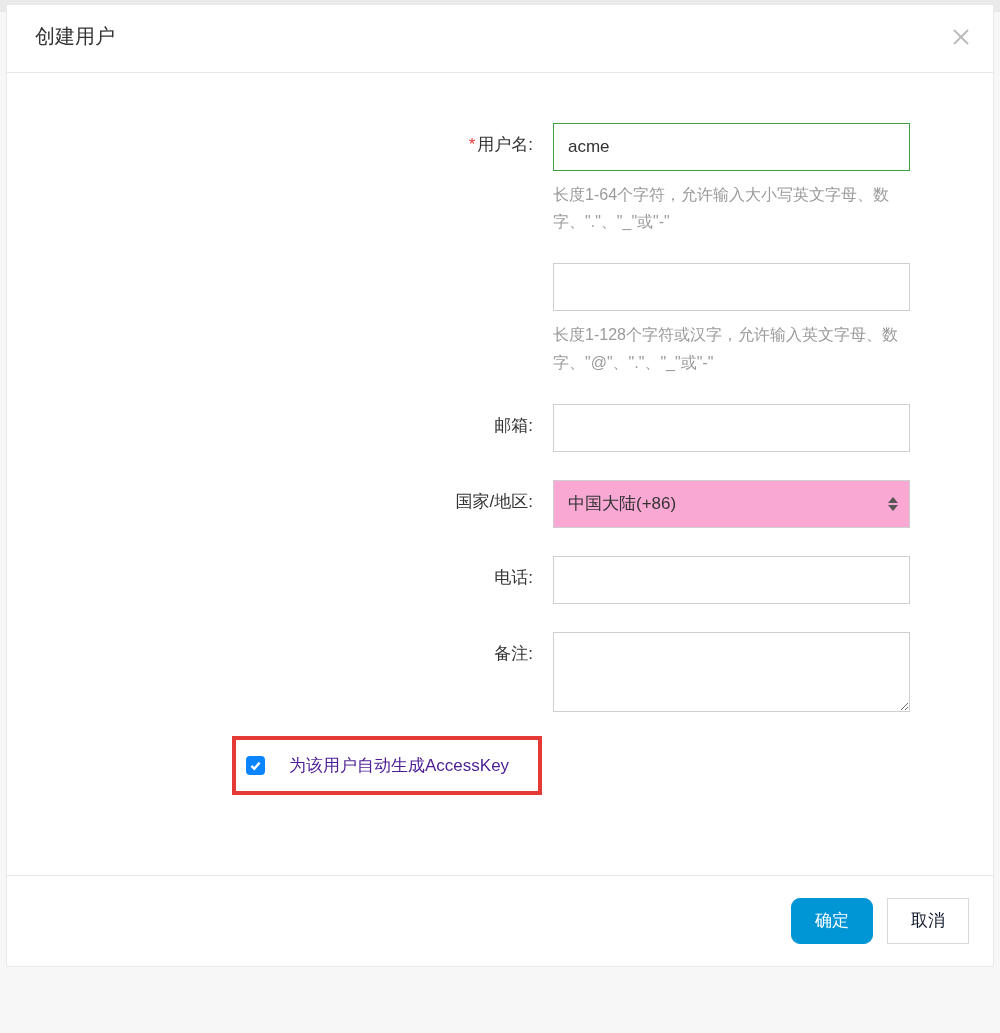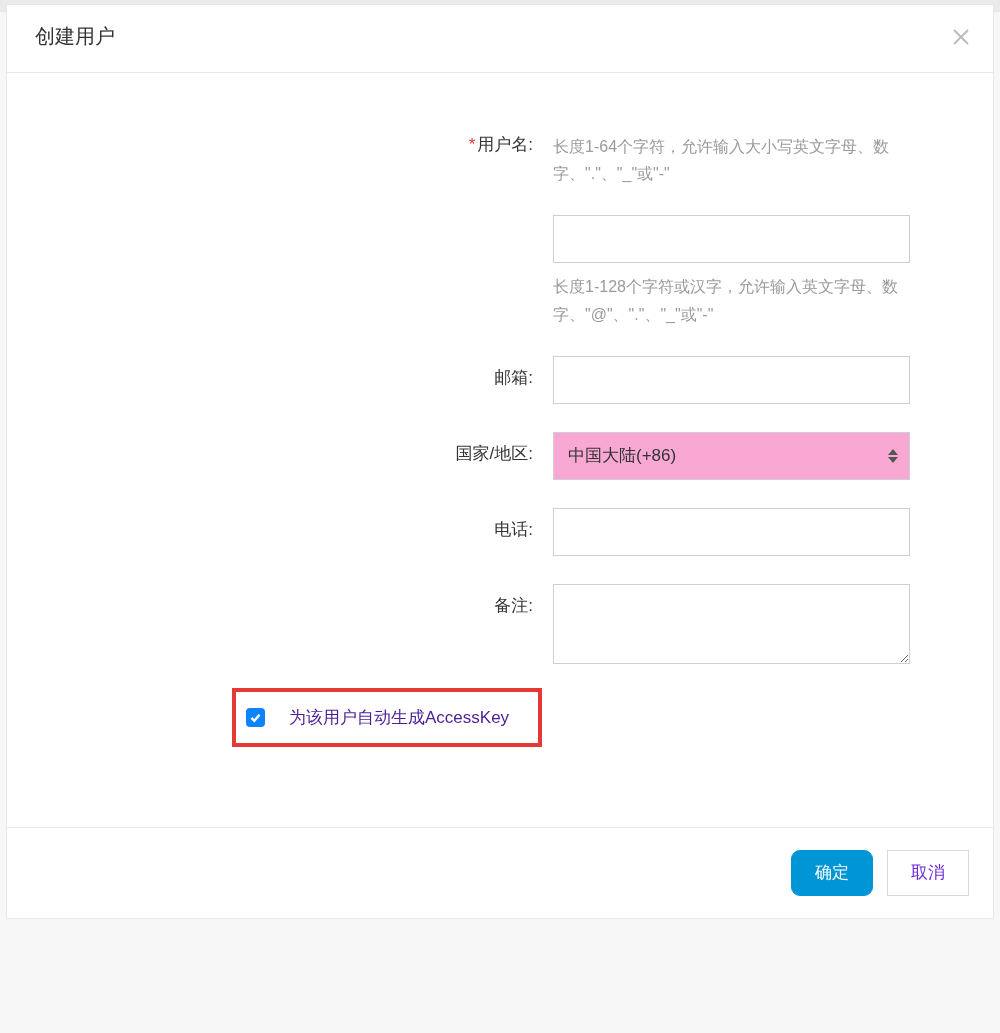--- a/index.html
+++ b/index.html
@@ -224,21 +224,21 @@
       gap: 14px;
     }
 
     .btn {
       min-width: 82px;
       height: 46px;
       padding: 0 22px;
       font-size: 17px;
       border: 1px solid #d9d9d9;
       background: #fff;
-      color: #6d28d9;
+      color: #0f172a;
       cursor: pointer;
     }
 
     .btn-primary {
       background: #0096d6;
       border-color: #0096d6;
       color: #fff;
       border-radius: 9px;
     }
   </style>
@@ -259,20 +259,21 @@
     </div>
   </div>
 
   <div class="dialog-body">
 
     <div class="form-row">
       <div class="form-label">
         <span class="required-star">*</span><span>用户名:</span>
       </div>
       <div class="form-control-wrap">
+        <input class="form-input valid" type="text" value="acme" style="">
         <div class="help-text">长度1-64个字符，允许输入大小写英文字母、数字、"."、"_"或"-"</div>
       </div>
     </div>
 
     <div class="form-row">
       <div class="form-control-wrap">
         <input class="form-input" type="text" value="" style="">
         <div class="help-text">长度1-128个字符或汉字，允许输入英文字母、数字、"@"、"."、"_"或"-"</div>
       </div>
     </div>

